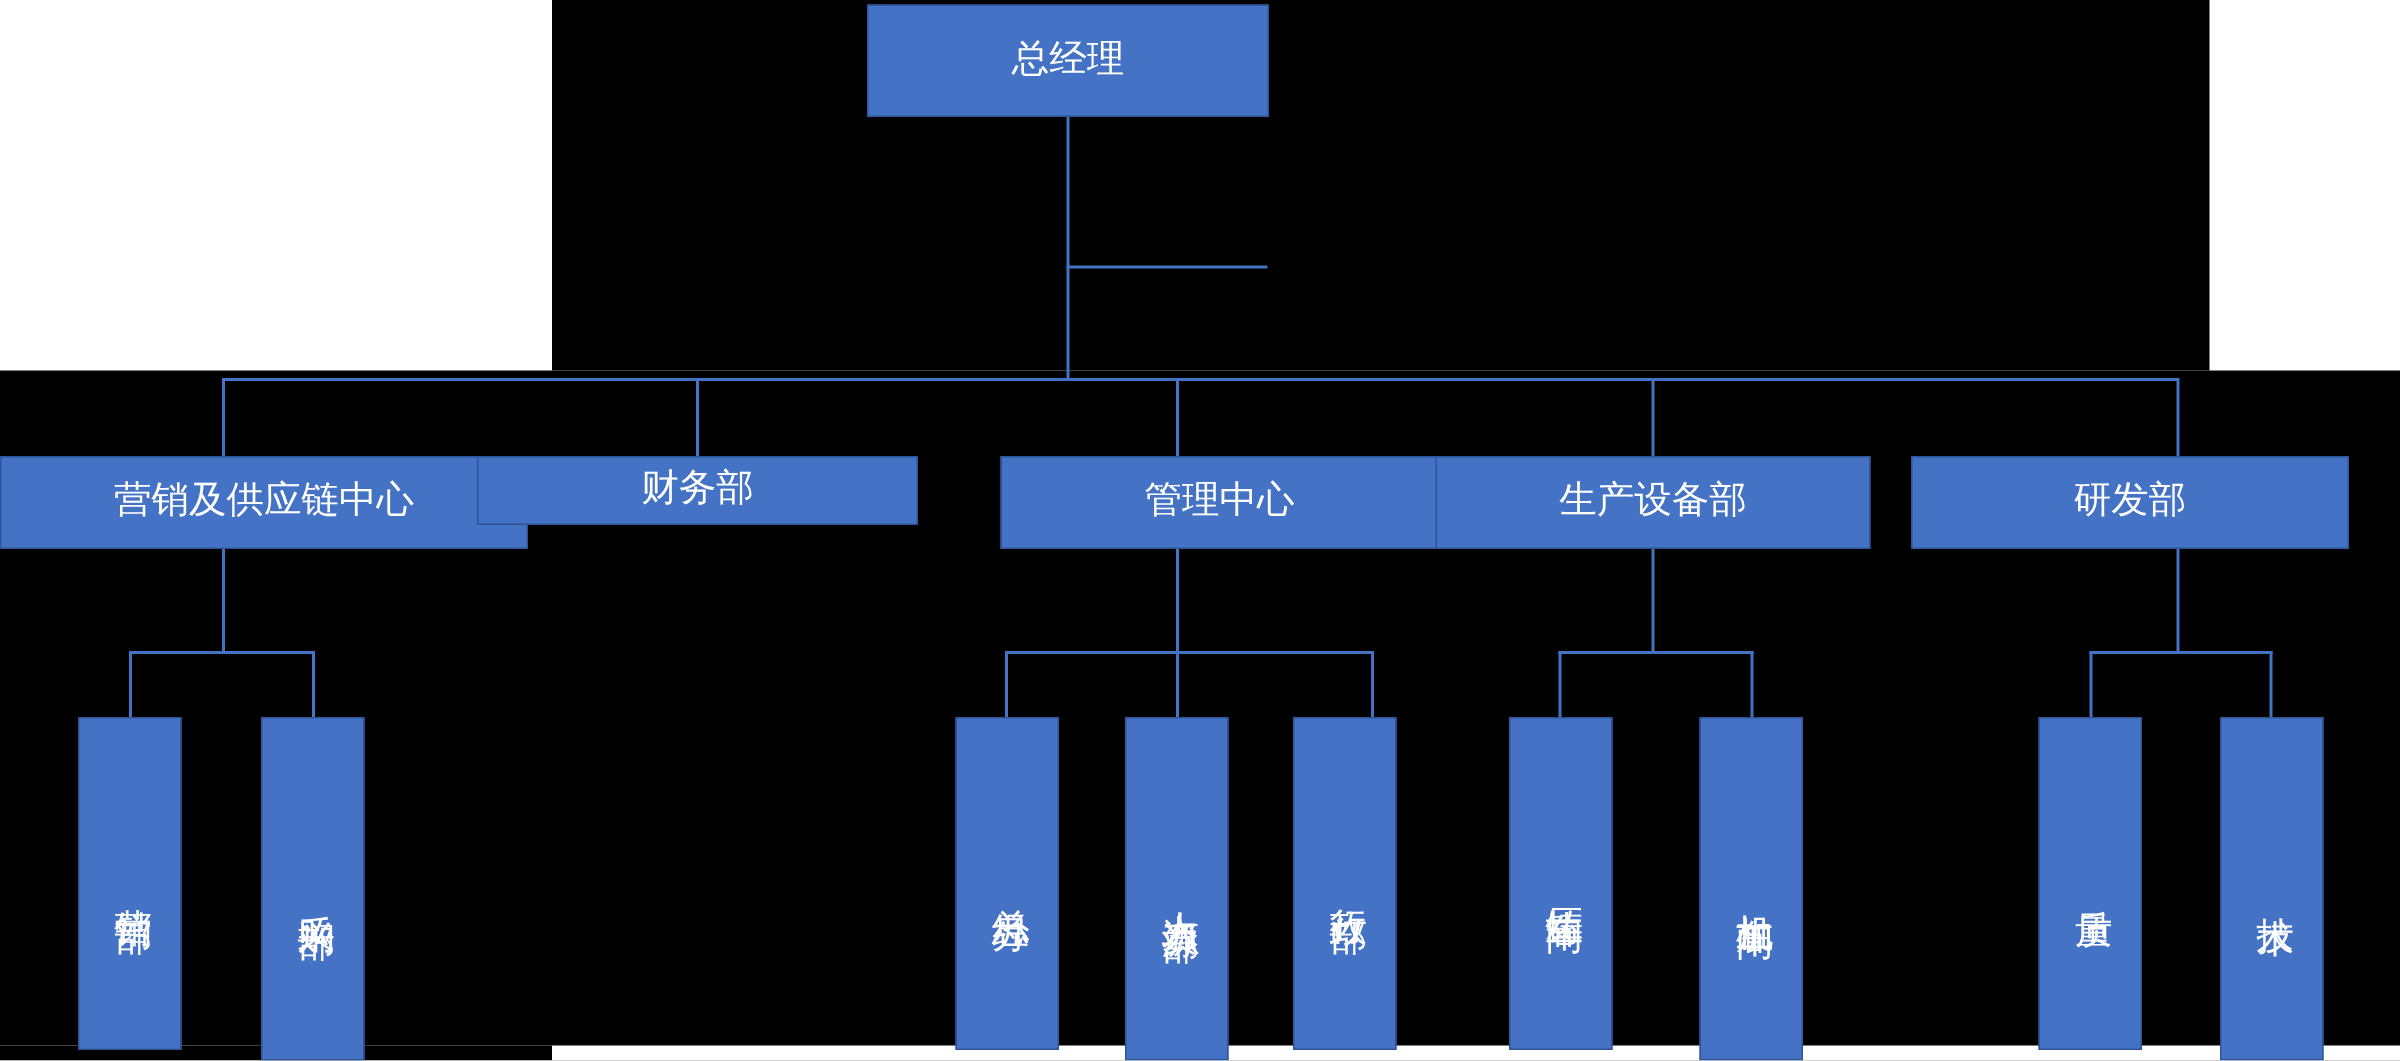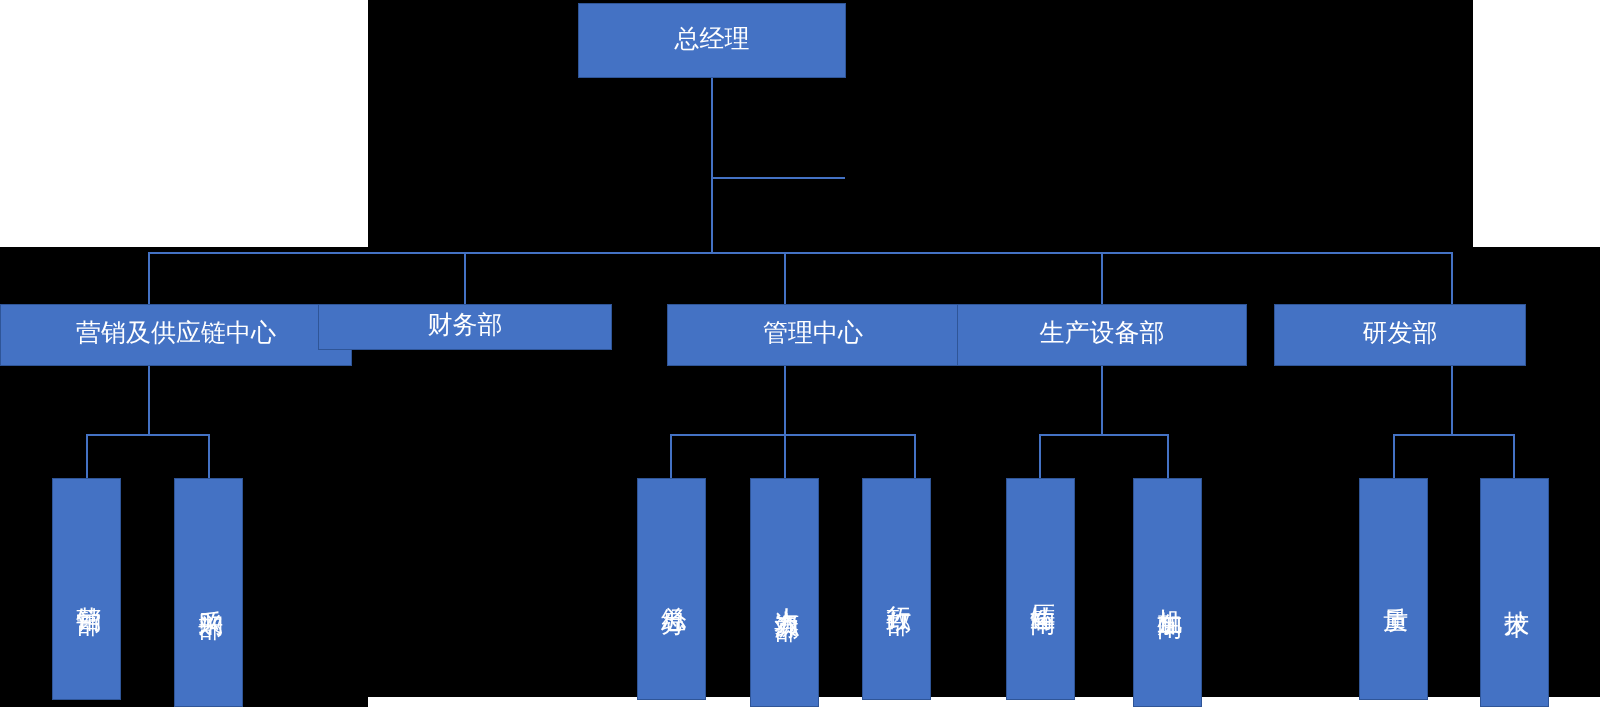--- a/index.html
+++ b/index.html
@@ -110,21 +110,21 @@
   </div>
   <div class="node h-node" style="left:318px; top:304px; width:294px; height:46px;text-align:center;">
     <span class="label">财务部</span>
   </div>
   <div class="node h-node" style="left:639px; top:304px; width:292px; height:62px;margin-left:28px;">
     <span class="label">管理中心</span>
   </div>
   <div class="node h-node" style="left:957px; top:304px; width:290px; height:62px;">
     <span class="label">生产设备部</span>
   </div>
-  <div class="node h-node" style="left:1274px; top:304px; width:252px; height:62px;justify-content:center;">
+  <div class="node h-node" style="left:1274px; top:304px; width:292px; height:62px;justify-content:center;">
     <span class="label">研发部</span>
   </div>
 
   <div class="node v-node" style="left:52px; top:478px; width:69px; height:222px;">
     <span class="label">营销部</span>
   </div>
   <div class="node v-node" style="left:174px; top:478px; width:69px; height:229px;">
     <span class="label">采购部</span>
   </div>
 

